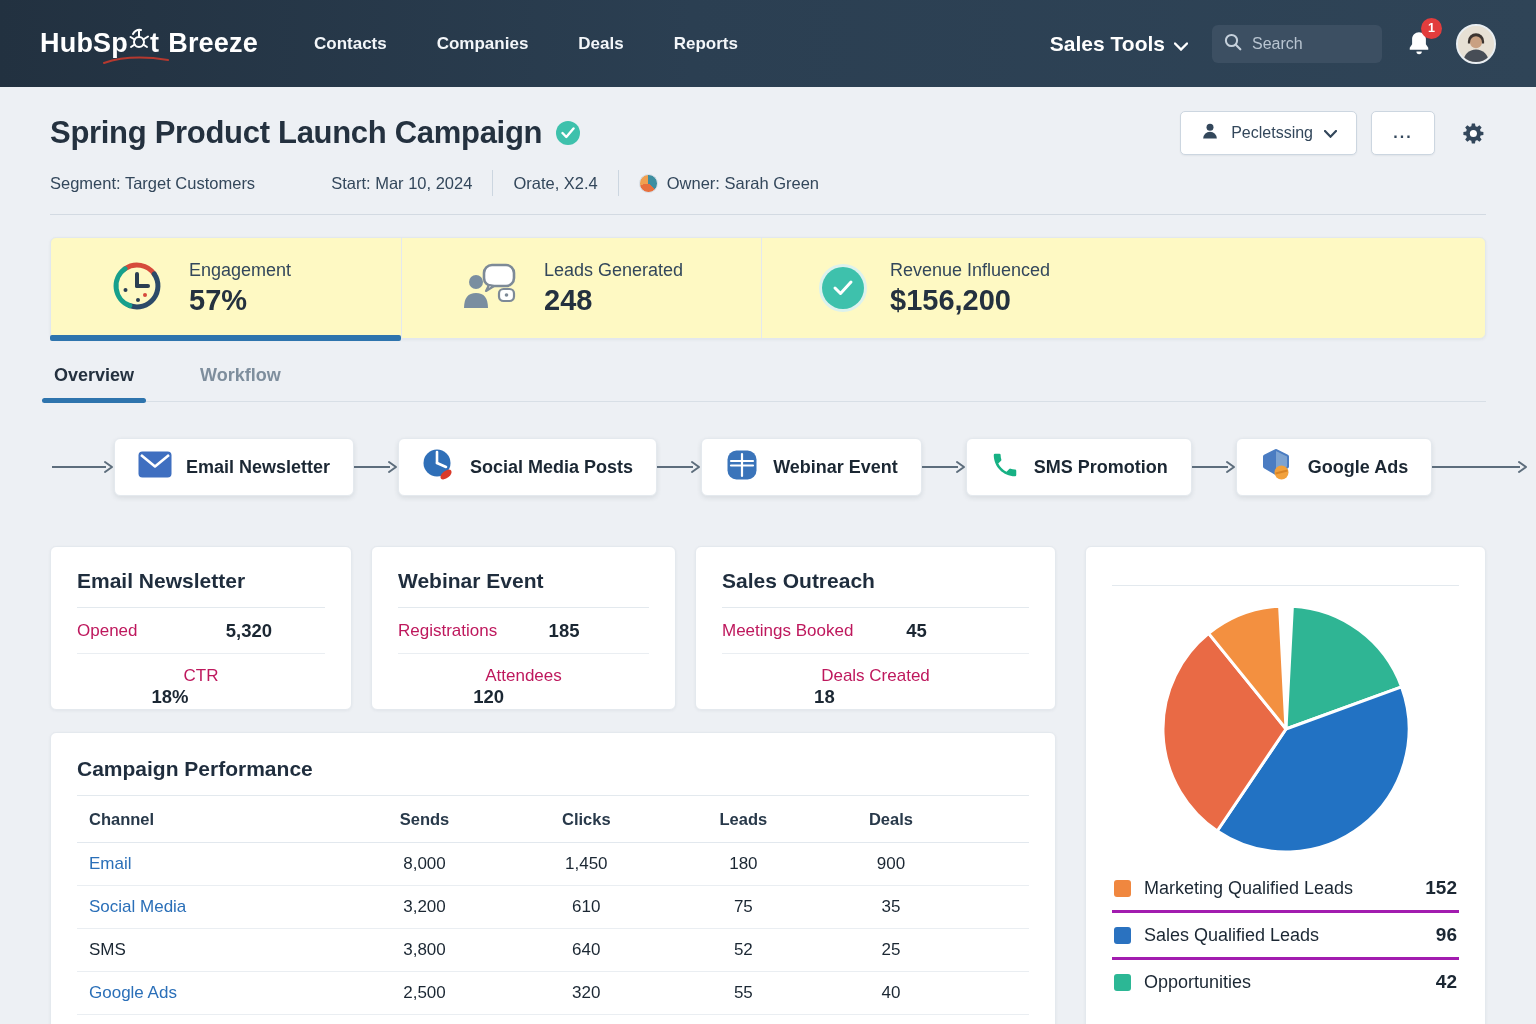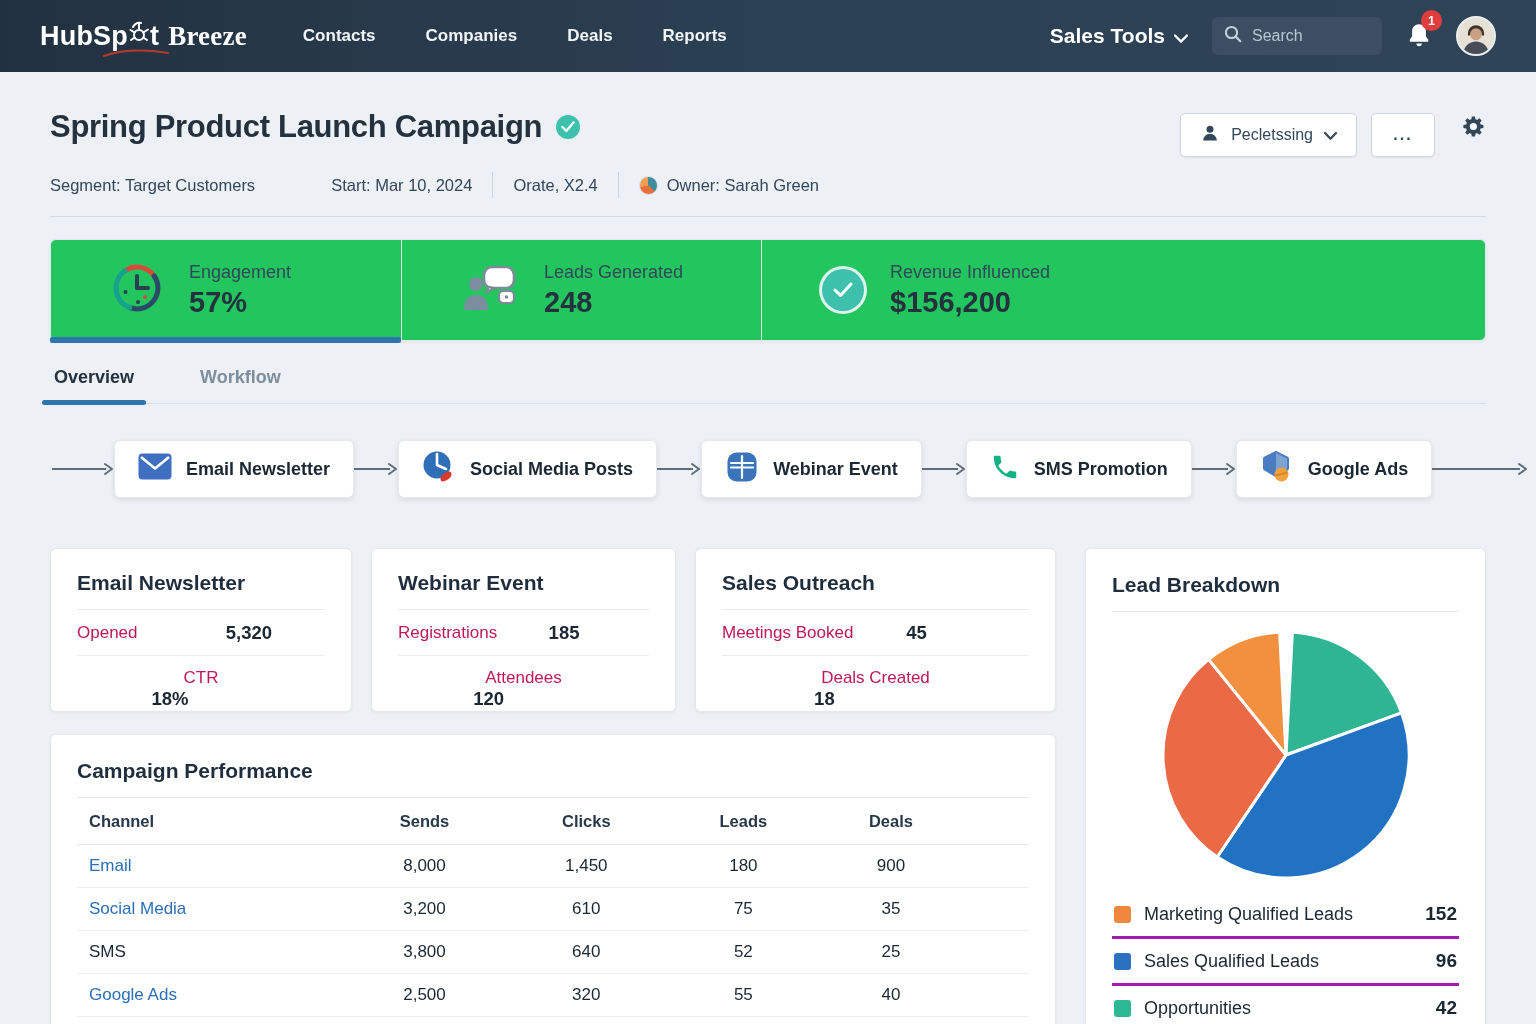--- a/index.html
+++ b/index.html
@@ -5,28 +5,28 @@
   * { margin:0; padding:0; box-sizing:border-box; }
   html,body { width:1536px; height:1024px; }
   body {
     font-family:"Liberation Sans", sans-serif;
     background:#edf0f4;
     color:#1f2d3d;
     overflow:hidden;
   }
   
   .nav {
-    height:72px;
+    height:87px;
     background:linear-gradient(90deg,#223140 0%,#2b3f52 45%,#2f4457 100%);
     display:flex; align-items:center;
     padding:0 40px;
   }
   .logo { position:relative; display:flex; align-items:center; color:#fff;
     font-size:27px; font-weight:bold; letter-spacing:.2px; margin-right:56px; white-space:nowrap; }
-  .logo .brand2 { margin-left:9px;font-family:Liberation Serif, serif; }
+  .logo .brand2 { margin-left:9px; }
   .logo-doodle { position:absolute; left:62px; bottom:-7px; }
   .sprocket { margin:0 1px; }
   .nav-links { display:flex; gap:50px; font-size:17px; font-weight:bold; color:#f3f6f9; }
   .nav-link { cursor:pointer; }
   .nav-right { margin-left:auto; display:flex; align-items:center; gap:24px; }
   .sales-tools { display:flex; align-items:center; gap:9px; color:#fff; font-size:21px; font-weight:bold; }
   .search-box { width:170px; height:38px; background:#3c4f62; border-radius:6px;
     display:flex; align-items:center; gap:10px; padding:0 12px; }
   .search-box input { background:transparent; border:none; outline:none; color:#dde5ec;
     font-size:16px; width:110px; font-family:"Liberation Sans",sans-serif; }
@@ -39,33 +39,33 @@
     border:2px solid #e9eef2; }
   
   .content { padding:0 50px; }
   .title-row { display:flex; align-items:center; margin-top:24px; }
   .page-title { font-size:31px; font-weight:bold; color:#24313f; letter-spacing:-.3px; }
   .verified { width:24px; height:24px; border-radius:50%; background:#3ec1ac; margin-left:14px;
     display:flex; align-items:center; justify-content:center; }
   .header-actions { margin-left:auto; display:flex; align-items:center; gap:14px; }
   .btn { background:#fff; border:1px solid #ccd6e0; border-radius:5px; height:44px;
     display:flex; align-items:center; gap:11px; padding:0 19px; font-size:16px;
-    color:#33475b; box-shadow:0 1px 2px rgba(25,40,55,.06); cursor:pointer;margin-top:17px; }
+    color:#33475b; box-shadow:0 1px 2px rgba(25,40,55,.06); cursor:pointer; }
   .btn-more { width:64px; justify-content:center; font-weight:bold; letter-spacing:2px; padding:0; }
   .gear-btn { margin-left:12px; cursor:pointer; display:flex; }
   .meta-row { display:flex; align-items:center; gap:20px; margin-top:15px;
     font-size:16.5px; color:#33475b; }
   .vdiv { width:1px; height:26px; background:#ccd6e0; }
   .owner { display:flex; align-items:center; gap:9px; }
   .owner-dot { width:19px; height:19px; border-radius:50%;
     background:conic-gradient(#3e8ea0 0 130deg,#e8703d 130deg 260deg,#f0a050 260deg 360deg);
     border:1px solid #d6dde4; }
   .page-divider { border:none; border-top:1px solid #d3dae2; margin:18px 50px 0; }
   
-  .stats-bar { margin:22px 50px 0; background:#22c55e; border:1px solid #e2e8ee; border-radius:6px;
+  .stats-bar { margin:22px 50px 0; background:#fef9c3; border:1px solid #e2e8ee; border-radius:6px;
     display:flex; position:relative; height:102px; box-shadow:0 1px 3px rgba(30,45,60,.06); }
   .stat { display:flex; align-items:center; gap:26px; padding-left:60px; }
   .stat-1 { width:350px; } .stat-2 { width:360px; } .stat-3 { flex:1; }
   .stat + .stat { border-left:1px solid #e4e9ee; }
   .stat-label { font-size:18px; color:#33475b; }
   .stat-value { font-size:29px; font-weight:bold; color:#24313f; margin-top:3px; }
   .check-big { width:42px; height:42px; border-radius:50%; background:#3ec1ac;
     display:flex; align-items:center; justify-content:center; box-shadow:0 0 0 3px #ddf2ed; }
   .stat-active-bar { position:absolute; left:-1px; bottom:-3px; width:351px; height:6px;
     background:#2e74ad; border-radius:2px; }
@@ -450,21 +450,20 @@
             <td>40</td>
             <td></td>
           </tr>
         </tbody>
       </table>
     </div>
   </div>
 
   <div class="right-col">
     <div class="card lb-card">
-      <h3>Lead Breakdown</h3>
       <hr class="card-hr">
       <div class="pie-wrap">
         <svg id="pie-svg" width="262" height="262" viewBox="0 0 262 262">
             <path d="M131,131 L137.4,8.2 A123,123 0 0 1 246.6,88.9 Z" fill="#2fb594" stroke="#ffffff" stroke-width="3" stroke-linejoin="round"></path>
             <path d="M131,131 L246.6,88.9 A123,123 0 0 1 62.2,233.0 Z" fill="#2272c3" stroke="#ffffff" stroke-width="3" stroke-linejoin="round"></path>
             <path d="M131,131 L62.2,233.0 A123,123 0 0 1 53.6,35.4 Z" fill="#e96a45" stroke="#ffffff" stroke-width="3" stroke-linejoin="round"></path>
             <path d="M131,131 L53.6,35.4 A123,123 0 0 1 124.6,8.2 Z" fill="#f39040" stroke="#ffffff" stroke-width="3" stroke-linejoin="round"></path>
           </svg>
       </div>
       <div>

